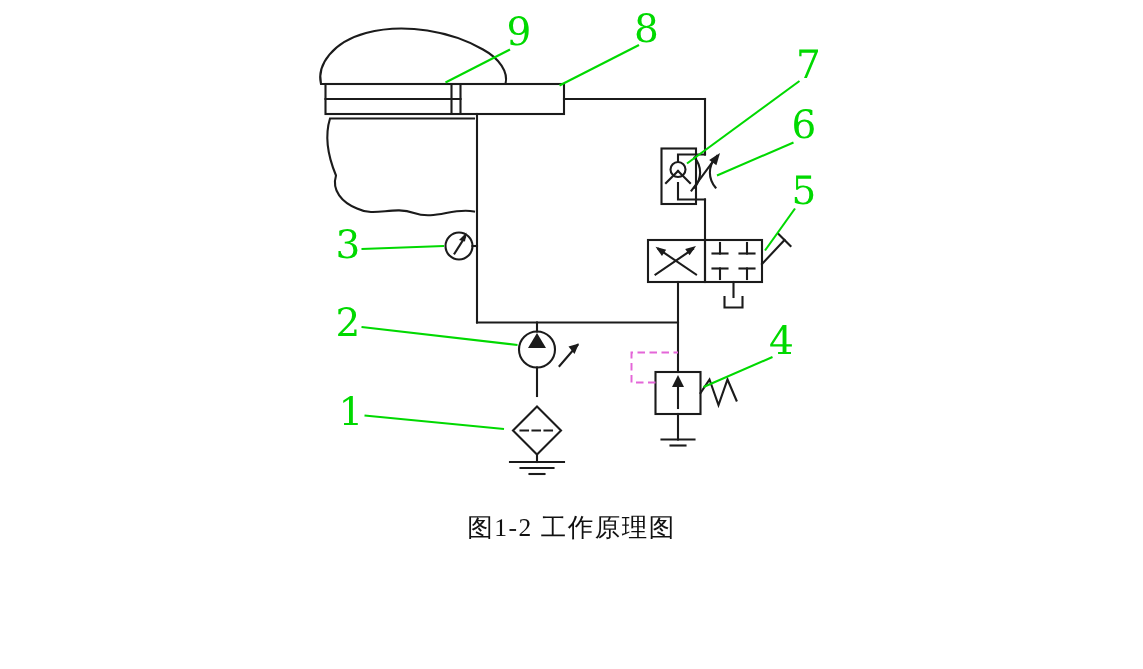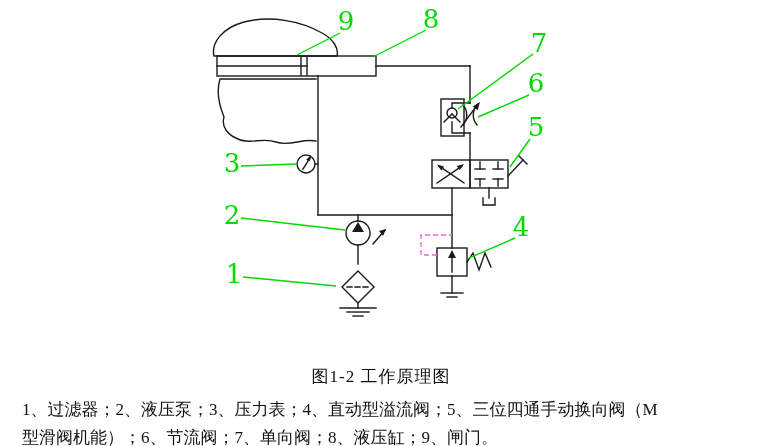--- a/index.html
+++ b/index.html
@@ -23,21 +23,21 @@
   .bkfill { fill: var(--line, #1b1b1b); stroke: none; }
   .dash { stroke-dasharray: 5 3; }
   .pilot { stroke: var(--pilot, #e466d8); fill: none; stroke-width: 1.3; stroke-dasharray: 5 3; }
   .leader-line { stroke: var(--leader, #00d900); fill: none; stroke-width: 1.4; }
   .callout-num {
     fill: var(--leader, #00d900);
     font-family: "DejaVu Serif", "Liberation Serif", serif;
     font-size: 26px;
   }
   .caption {
-    margin-top: 25px;
+    margin-top: 0;
     text-align: center;
     font-size: 17px;
     letter-spacing: 1px;
   }
   .legend {
     margin-top: 8px;
     padding: 0 22px;
     font-size: 17px;
     line-height: 1.62;
   }
@@ -186,18 +186,14 @@
       <text class="callout-num" x="232" y="224" text-anchor="middle">2</text>
     </g>
     <g>
       <path class="leader-line" d="M243 277 L336 286"></path>
       <text class="callout-num" x="234" y="283" text-anchor="middle">1</text>
     </g>
   </svg>
 
   <div class="caption">图1-2 工作原理图</div>
 
-  <div class="legend">
-    <div class="legend-line">1、过滤器；2、液压泵；3、压力表；4、直动型溢流阀；5、三位四通手动换向阀（M</div>
-    <div class="legend-line">型滑阀机能）；6、节流阀；7、单向阀；8、液压缸；9、闸门。</div>
-  </div>
 
 </div>
 
 </body></html>

